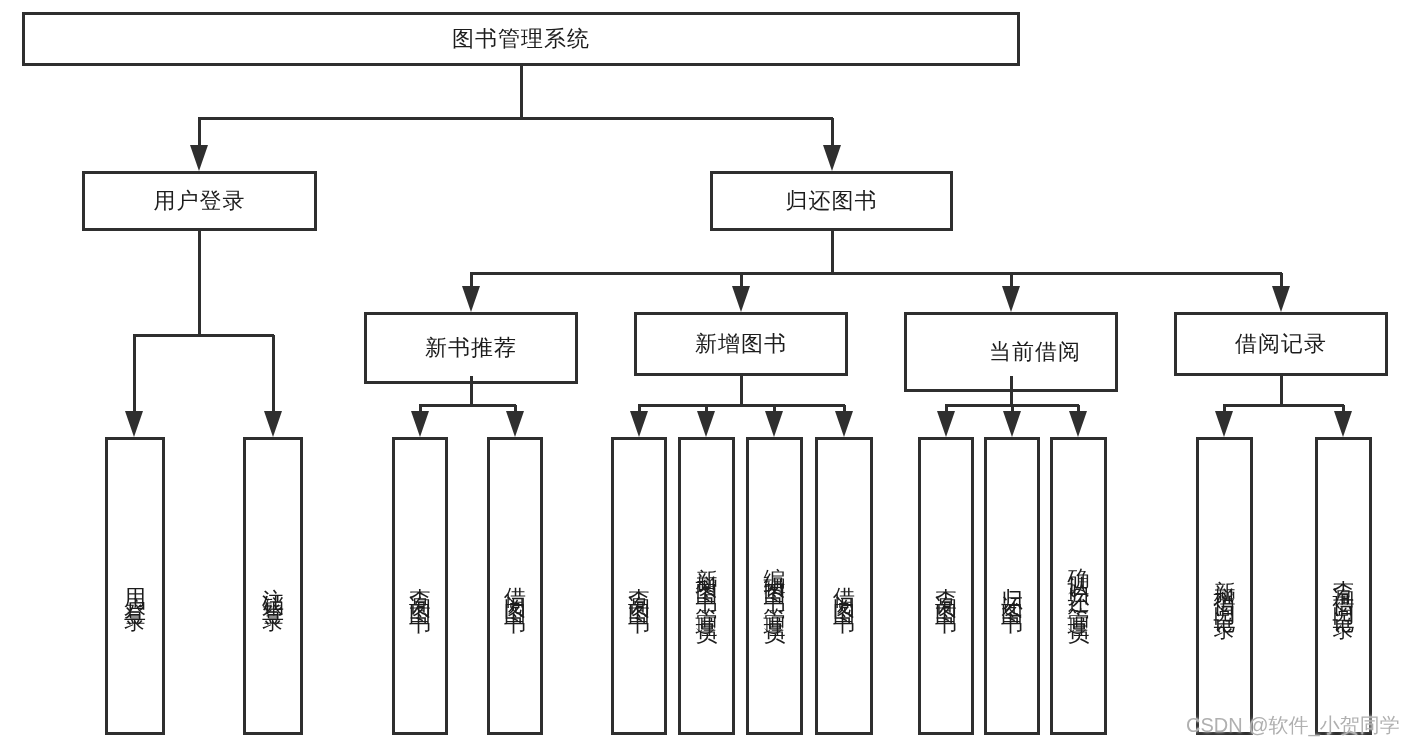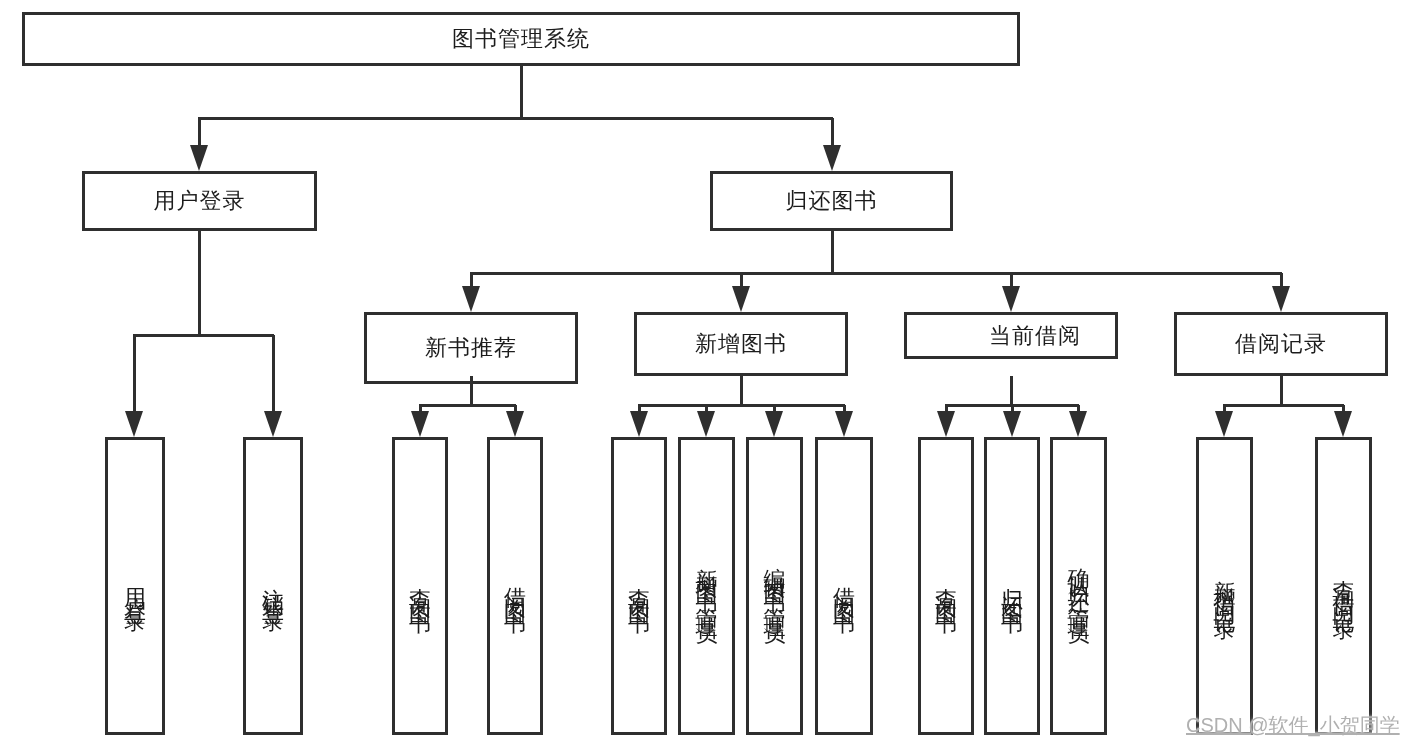--- a/index.html
+++ b/index.html
@@ -51,21 +51,20 @@
     border-top:26px solid var(--line);
   }
   #watermark{
     position:absolute;
     left:1186px;top:712px;
     font-size:20px;
     color:var(--wm);
     white-space:nowrap;
     z-index:5;
     text-shadow:0 0 2px rgba(255,255,255,.9),0 0 4px rgba(255,255,255,.7);
-    text-decoration:underline;
   }
 </style>
 </head>
 <body>
 
 <div id="canvas">
 
   <div class="hbox" style="left:22px;top:12px;width:998px;height:54px;">
     <span>图书管理系统</span>
   </div>
@@ -76,21 +75,21 @@
   <div class="hbox" style="left:710px;top:171px;width:243px;height:60px;">
     <span>归还图书</span>
   </div>
 
   <div class="hbox" style="left:364px;top:312px;width:214px;height:72px;">
     <span>新书推荐</span>
   </div>
   <div class="hbox" style="left:634px;top:312px;width:214px;height:64px;">
     <span>新增图书</span>
   </div>
-  <div class="hbox" style="left:904px;top:312px;width:214px;height:47px;padding-left:48px;">
+  <div class="hbox" style="left:904px;top:312px;width:214px;height:80px;padding-left:48px;">
     <span>当前借阅</span>
   </div>
   <div class="hbox" style="left:1174px;top:312px;width:214px;height:64px;">
     <span>借阅记录</span>
   </div>
 
   <div class="vbox" style="left:105px;width:60px;">
     <span>用户登录</span>
   </div>
   <div class="vbox" style="left:243px;width:60px;">

